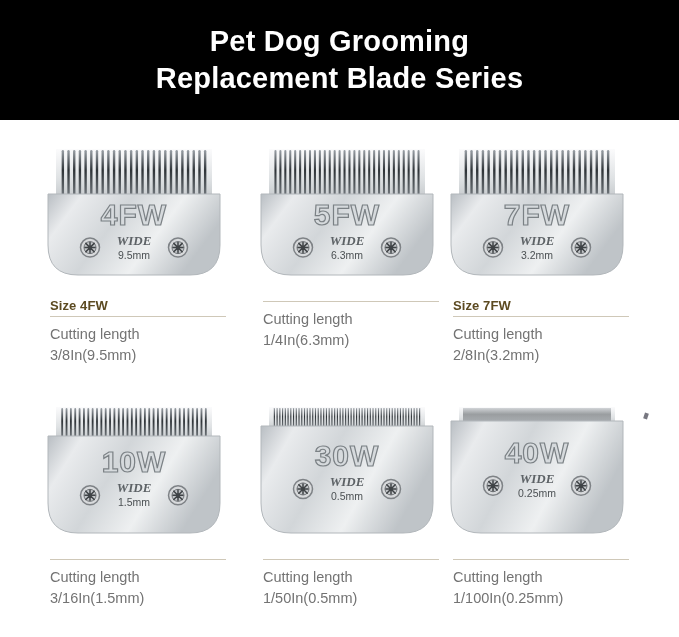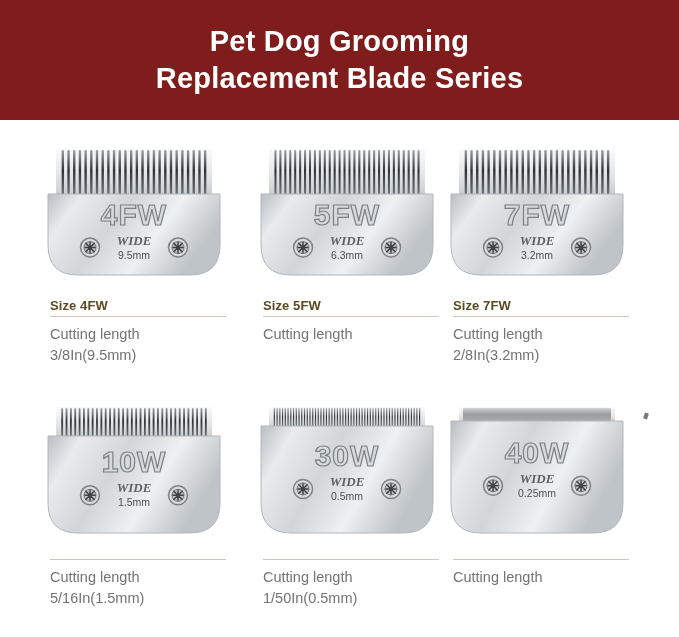--- a/index.html
+++ b/index.html
@@ -7,21 +7,21 @@
     width:679px;height:637px;
     background:#ffffff;
     font-family:"Liberation Sans", sans-serif;
     overflow:hidden;
     position:relative;
   }
 
   
   .banner{
     position:absolute;left:0;top:0;width:679px;height:120px;
-    background:#7f1d1d;
+    background:#000000;
     display:flex;flex-direction:column;
     align-items:center;justify-content:center;
   }
   .banner-line{
     color:#ffffff;
     font-size:29px;
     font-weight:bold;
     line-height:1.28;
     letter-spacing:0.2px;
     text-align:center;
@@ -245,24 +245,24 @@
     </g>
     <g>
       <circle cx="132" cy="103.6" r="9.5" fill="#d8dadc" stroke="#7e8286" stroke-width="1.5"></circle>
       <circle cx="132" cy="103.6" r="6" fill="#c3c6c9" stroke="#6d7175" stroke-width="1"></circle>
       <path d="M127.8,99.39999999999999 L136.2,107.8 M136.2,99.39999999999999 L127.8,107.8 M132,98.6 L132,108.6 M127,103.6 L137,103.6" stroke="#3f4346" stroke-width="1.5" stroke-linecap="round"></path>
     </g>
   </svg>
           </div>
       </div>
       <div class="caption">
-        <div class="size-title">Size 5FW</div>
         <div class="rule"></div>
         <div class="desc">
           <div>Cutting length</div>
+          <div>1/4In(6.3mm)</div>
         </div>
       </div>
     </div>
 
     <div class="cell col-2">
       <div class="blade-wrap">
         <div class="blade">
   <svg width="176" height="135" viewBox="0 0 176 135" xmlns="http://www.w3.org/2000/svg">
     <defs>
       <linearGradient id="g2" x1="0" y1="0" x2="0" y2="1">
@@ -427,21 +427,21 @@
       <circle cx="132" cy="93.36" r="6" fill="#c3c6c9" stroke="#6d7175" stroke-width="1"></circle>
       <path d="M127.8,89.16 L136.2,97.56 M136.2,89.16 L127.8,97.56 M132,88.36 L132,98.36 M127,93.36 L137,93.36" stroke="#3f4346" stroke-width="1.5" stroke-linecap="round"></path>
     </g>
   </svg>
           </div>
       </div>
       <div class="caption">
         <div class="rule"></div>
         <div class="desc">
           <div>Cutting length</div>
-          <div>5/16In(1.5mm)</div>
+          <div>3/16In(1.5mm)</div>
         </div>
       </div>
     </div>
 
     <div class="cell col-1">
       <div class="blade-wrap">
         <div class="blade">
   <svg width="176" height="135" viewBox="0 0 176 135" xmlns="http://www.w3.org/2000/svg">
     <defs>
       <linearGradient id="g4" x1="0" y1="0" x2="0" y2="1">
@@ -671,20 +671,21 @@
       <circle cx="132" cy="83.75999999999999" r="6" fill="#c3c6c9" stroke="#6d7175" stroke-width="1"></circle>
       <path d="M127.8,79.55999999999999 L136.2,87.96 M136.2,79.55999999999999 L127.8,87.96 M132,78.75999999999999 L132,88.75999999999999 M127,83.75999999999999 L137,83.75999999999999" stroke="#3f4346" stroke-width="1.5" stroke-linecap="round"></path>
     </g>
   </svg>
           </div>
       </div>
       <div class="caption">
         <div class="rule"></div>
         <div class="desc">
           <div>Cutting length</div>
+          <div>1/100In(0.25mm)</div>
         </div>
       </div>
     </div>
   </div>
 
 </div>
 
 <div class="speck"></div>
 
 </body></html>

